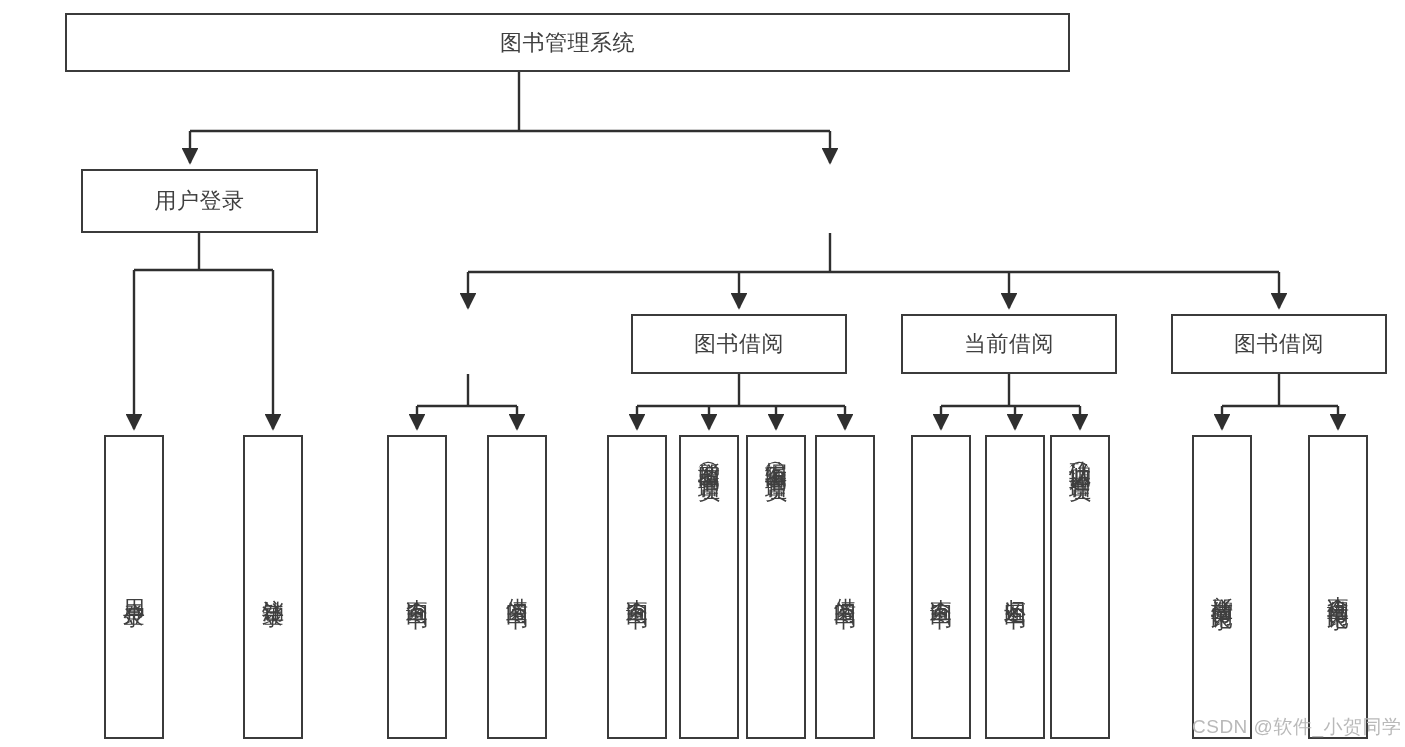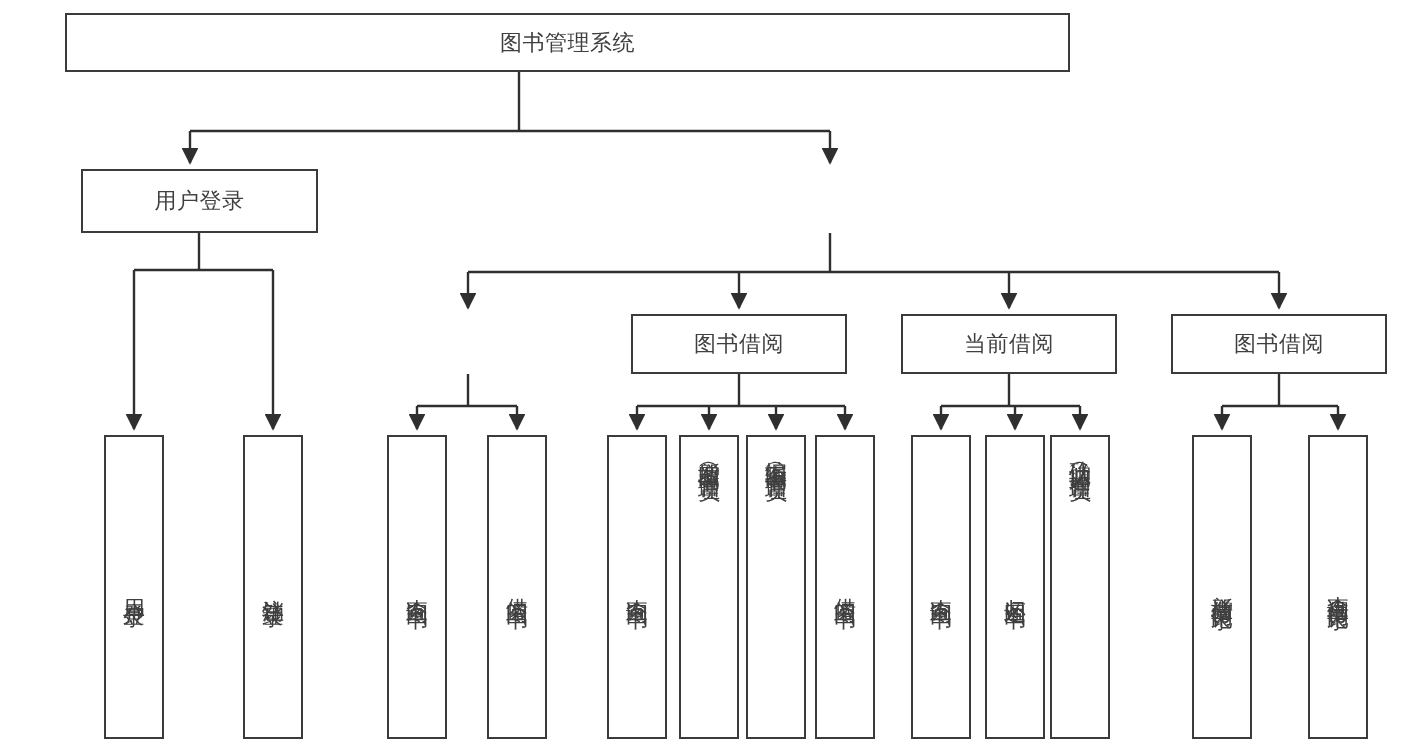--- a/index.html
+++ b/index.html
@@ -175,14 +175,15 @@
   <div class="node vertical" style="left: 1050px; top: 435px; width: 60px; height: 304px; border-color: rgb(59, 59, 59); background: rgb(255, 255, 255);">
     <span class="label" style="color: rgb(63, 63, 63);">确认归还（管理员）</span>
   </div>
   <div class="node vertical centered" style="left: 1192px; top: 435px; width: 60px; height: 304px; border-color: rgb(59, 59, 59); background: rgb(255, 255, 255);">
     <span class="label" style="color: rgb(63, 63, 63);">新增借阅记录</span>
   </div>
   <div class="node vertical centered" style="left: 1308px; top: 435px; width: 60px; height: 304px; border-color: rgb(59, 59, 59); background: rgb(255, 255, 255);">
     <span class="label" style="color: rgb(63, 63, 63);">查询借阅记录</span>
   </div>
 
+  <div class="watermark" style="left: 1192px; top: 714px; color: rgb(185, 185, 185);">CSDN @软件_小贺同学</div>
 
 </div>
 
 </body></html>

